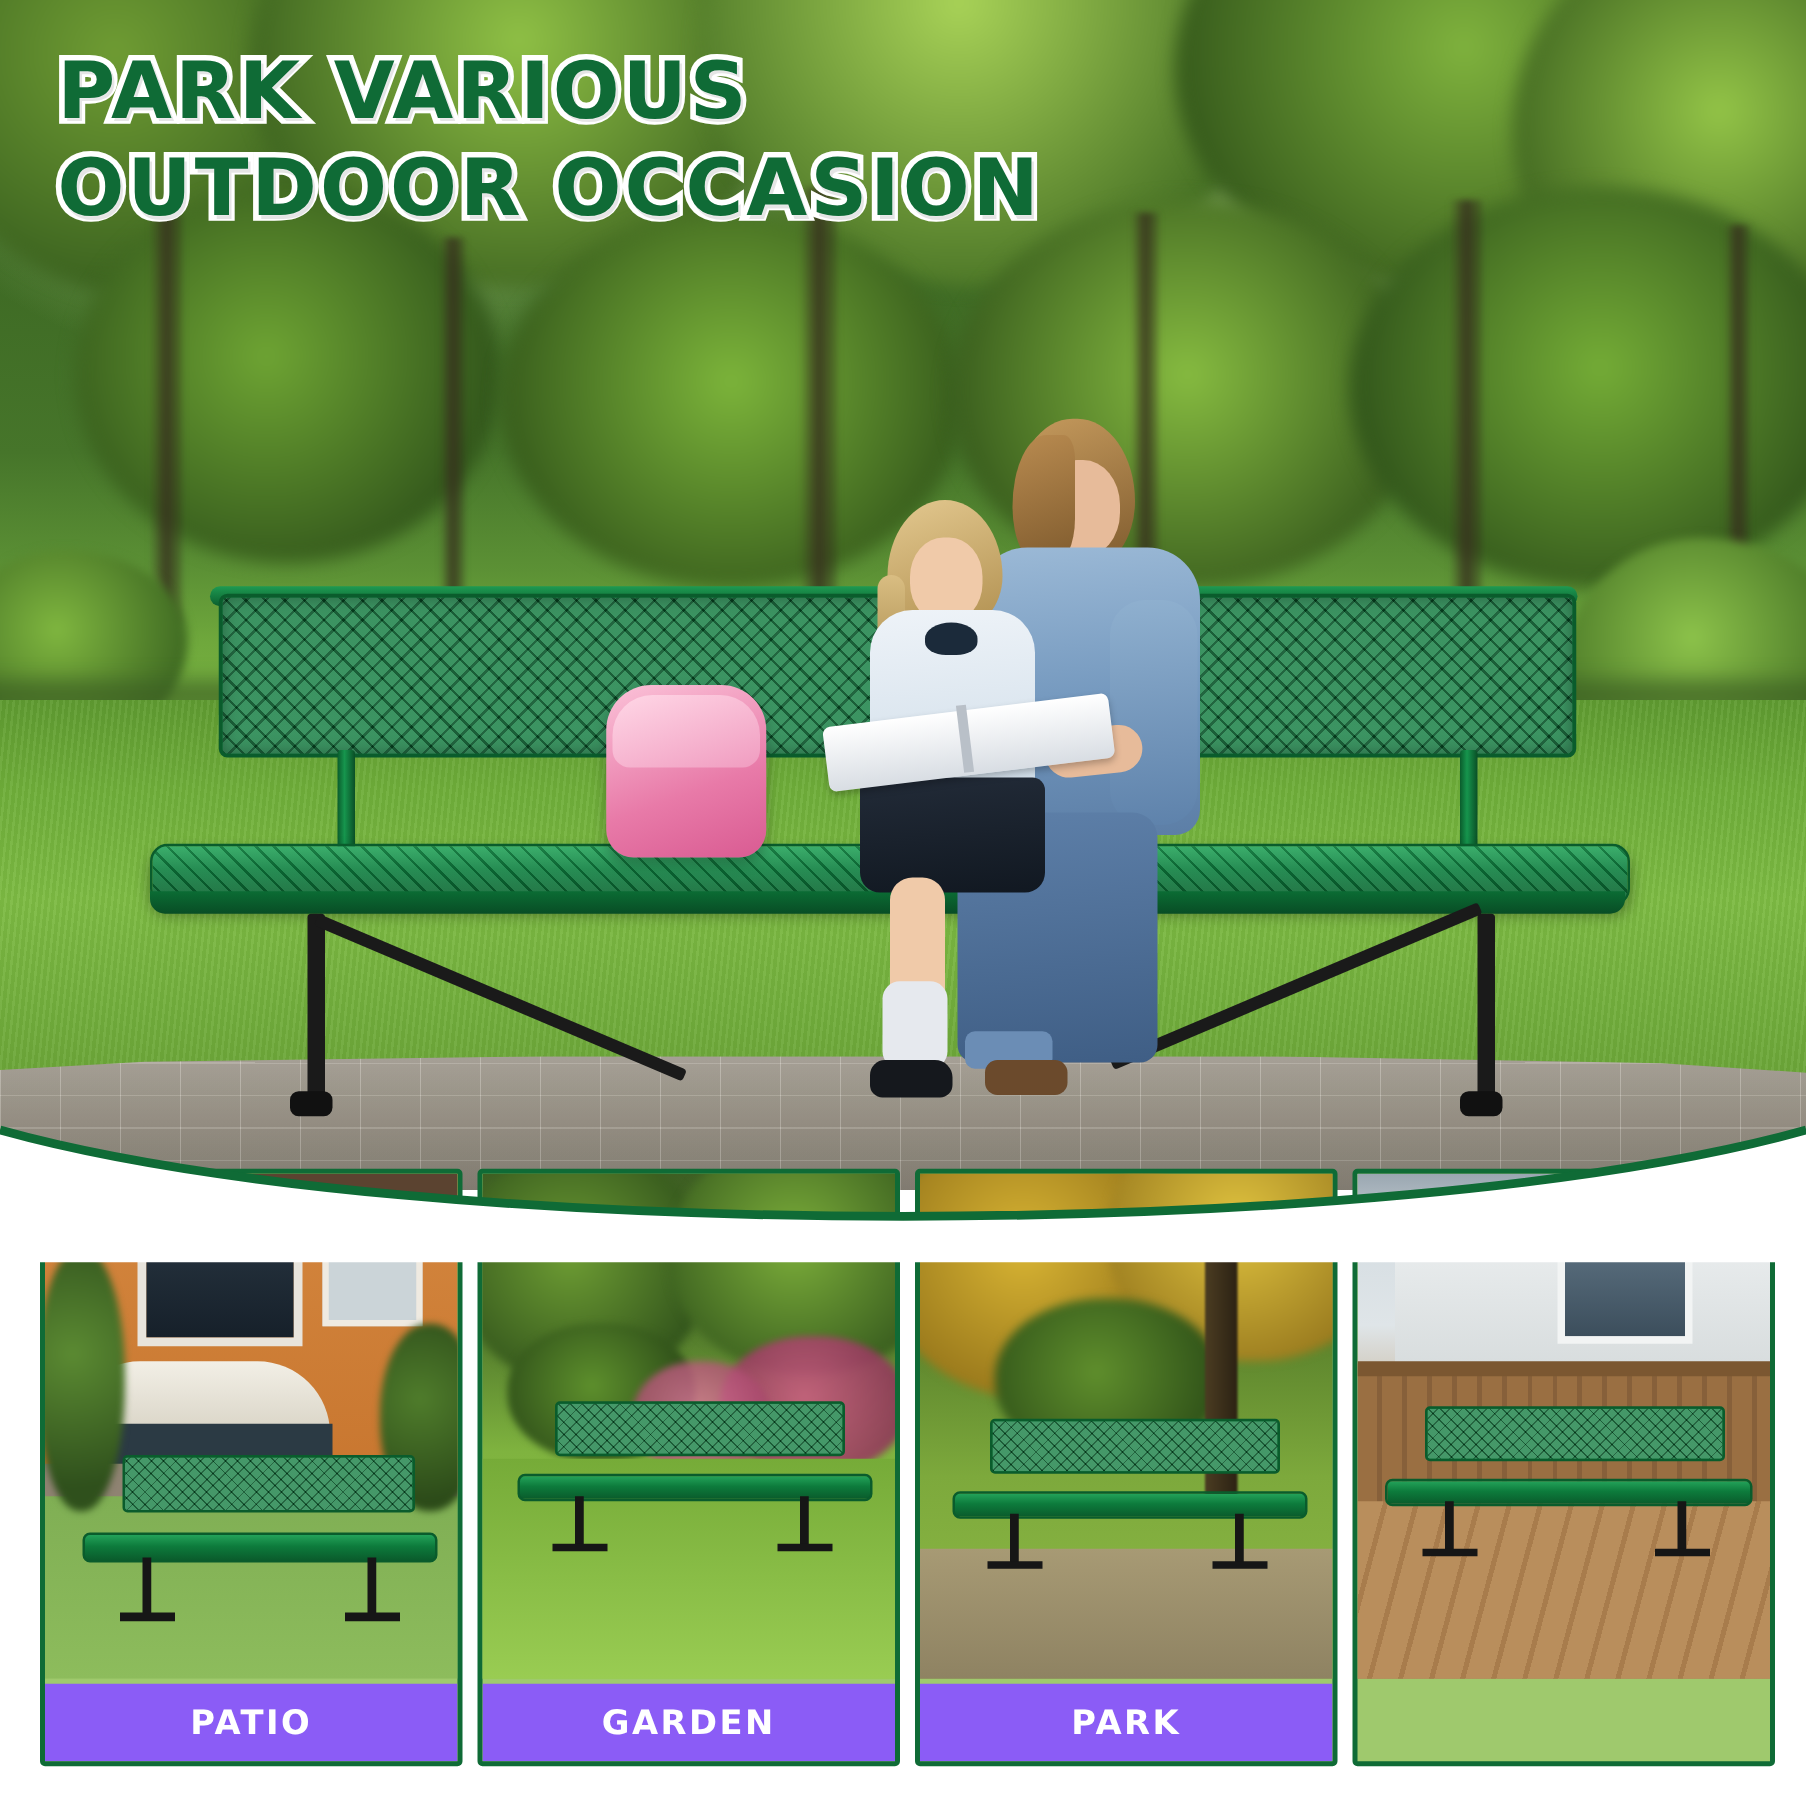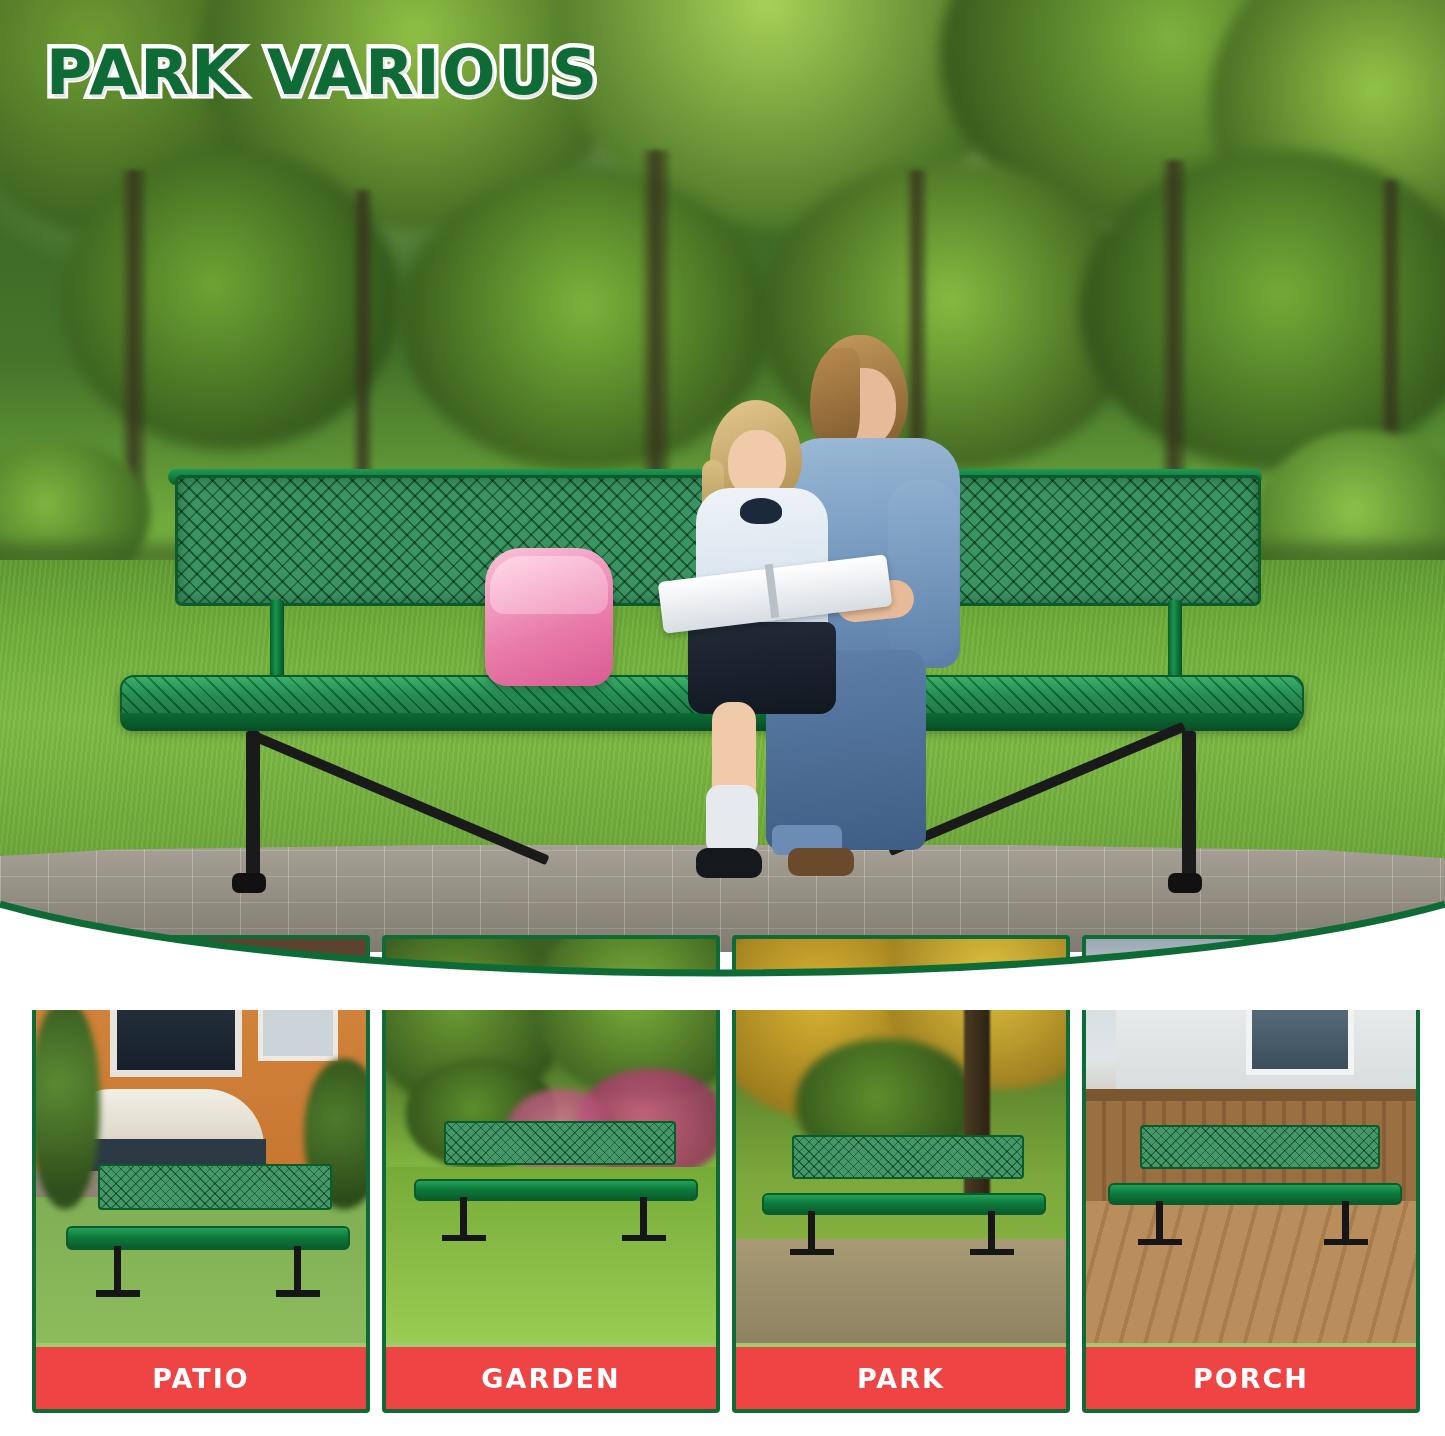--- a/index.html
+++ b/index.html
@@ -220,21 +220,21 @@
   .thumb .photo {
     position: absolute;
     left: 0; top: 0; right: 0;
     height: 404px;
     overflow: hidden;
   }
   .thumb .caption {
     position: absolute;
     left: 0; right: 0; bottom: 0;
     height: 62px;
-    background: #ef4444;
+    background: #8b5cf6;
     color: #fff;
     font-family: "DejaVu Sans", sans-serif;
     font-weight: bold;
     font-size: 27px;
     letter-spacing: 2px;
     display: flex;
     align-items: center;
     justify-content: center;
   }
   .mini-bench {
@@ -337,20 +337,21 @@
 
       <div class="shape" style="left:20px; top:238px; width:230px; height:52px; background:linear-gradient(180deg,#ffffff,#d8dde3); border-radius:6px; transform:rotate(-7deg); box-shadow:0 3px 6px rgba(0,0,0,0.25);"></div>
       <div class="shape" style="left:128px; top:234px; width:8px; height:54px; background:#b9c0c8; transform:rotate(-7deg);"></div>
 
       <div class="shape" style="left:-155px; top:218px; width:128px; height:138px; background:linear-gradient(160deg,#fbc2d8,#e87aa8 60%,#d95b92); border-radius:36px 36px 22px 22px; box-shadow:0 5px 10px rgba(0,0,0,0.25);"></div>
       <div class="shape" style="left:-150px; top:226px; width:118px; height:58px; background:linear-gradient(160deg,#ffd7e6,#f09cc0); border-radius:32px 32px 14px 14px;"></div>
     </div>
 
     <div class="headline">
       <div class="headline-line">PARK VARIOUS</div>
+      <div class="headline-line">OUTDOOR OCCASION</div>
     </div>
   </div>
 
   <div class="divider">
     <svg width="1445" height="110" viewBox="0 0 1445 110" preserveAspectRatio="none">
       <path d="M0,4 C 330,96 1115,96 1445,4 L1445,110 L0,110 Z" fill="#ffffff"></path>
       <path d="M0,4 C 330,96 1115,96 1445,4" stroke="#0f6b36" stroke-width="7" fill="none"></path>
     </svg>
   </div>
 
@@ -433,17 +434,16 @@
         <div style="position:absolute;left:0;top:262px;width:330px;height:150px;background:repeating-linear-gradient(105deg,#b98e5c 0 20px,#a87c4c 20px 24px);"></div>
         <div class="mini-bench" style="left:22px; top:186px; width:290px; height:118px;">
           <div class="mini-mesh" style="left:32px; top:0; width:236px; height:40px;"></div>
           <div class="mini-seat" style="left:0px; top:58px; width:290px; height:18px;"></div>
           <div class="mini-leg" style="left:48px; top:76px; width:7px; height:42px;"></div>
           <div class="mini-leg" style="left:234px; top:76px; width:7px; height:42px;"></div>
           <div class="mini-leg" style="left:30px; top:114px; width:44px; height:6px;"></div>
           <div class="mini-leg" style="left:216px; top:114px; width:44px; height:6px;"></div>
         </div>
       </div>
-      <div class="caption">PORCH</div>
     </div>
 
   </div>
 </div>
 
 </body></html>

